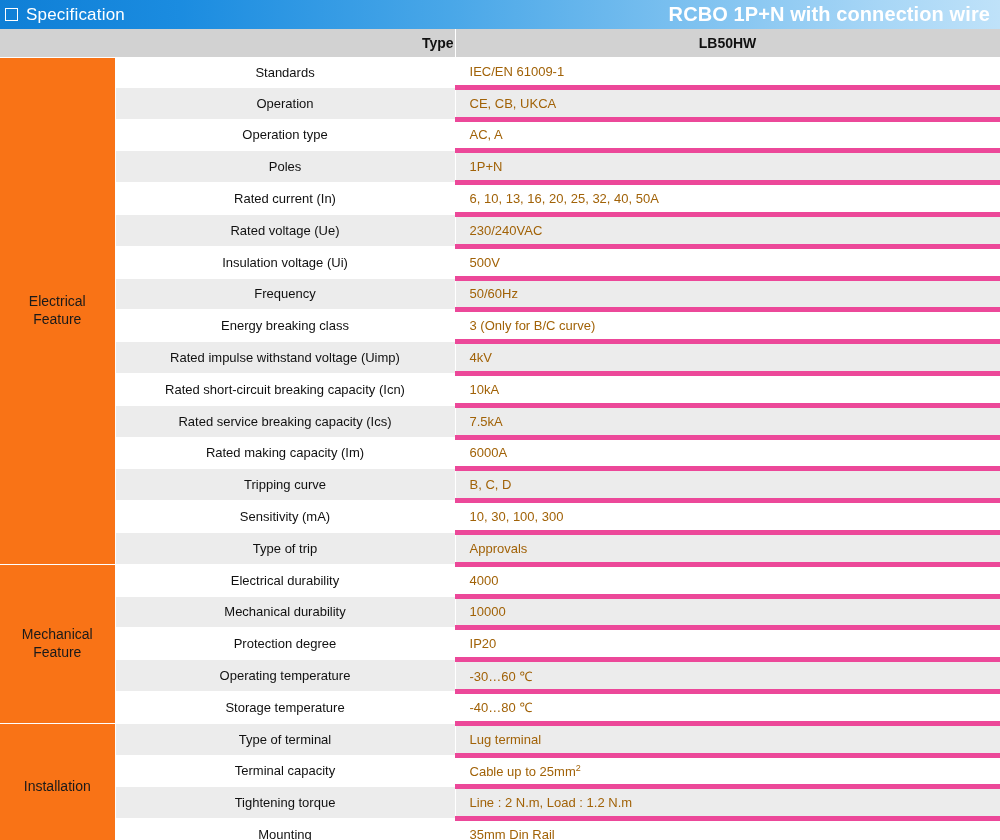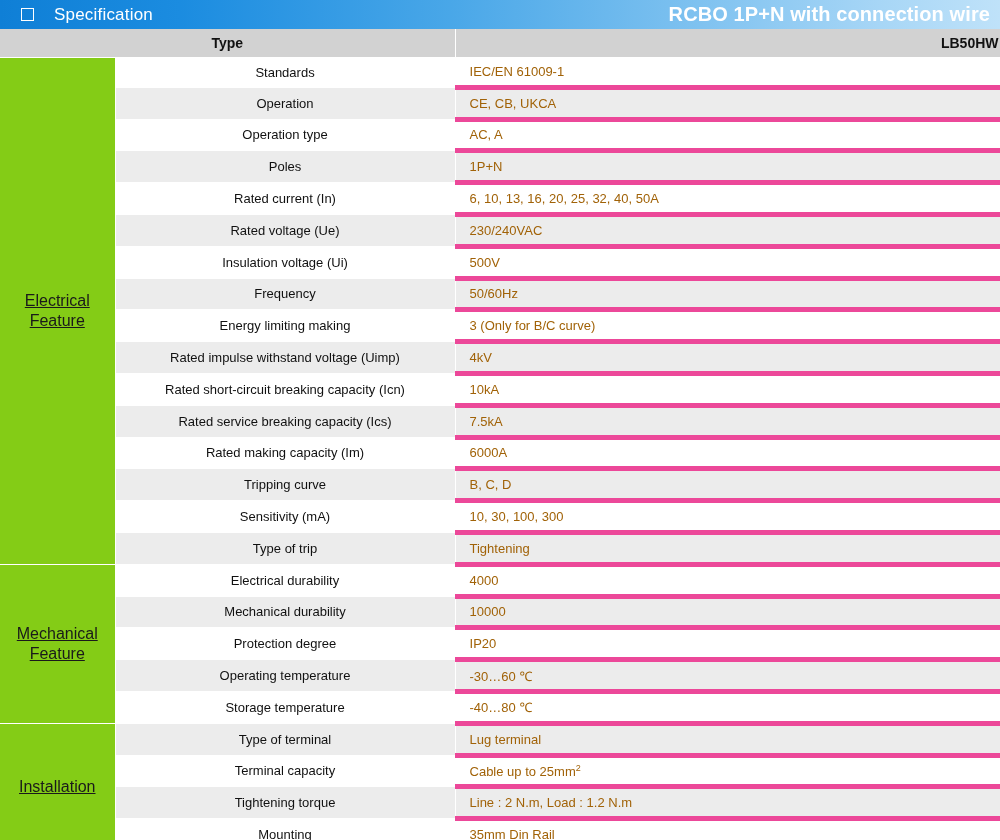--- a/index.html
+++ b/index.html
@@ -22,22 +22,22 @@
     height: 29px;
     background: linear-gradient(to right, #0f7fd6 0%, #1b8ce0 18%, #49a7e8 45%, #7fc2f0 70%, #a7d6f6 88%, #bfe2f9 100%);
     display: flex;
     align-items: center;
     justify-content: space-between;
     overflow: hidden;
   }
   .header-left {
     display: flex;
     align-items: center;
-    gap: 20px;
-    padding-left: 21px;
+    gap: 8px;
+    padding-left: 5px;
   }
   .header-square {
     width: 13px;
     height: 13px;
     border: 1.5px solid #ffffff;
     box-sizing: border-box;
     display: block;
   }
   .header-title {
     color: #ffffff;
@@ -61,36 +61,35 @@
   table.spec col.c-group { width: 115px; }
   table.spec col.c-param { width: 340px; }
   table.spec col.c-value { width: 545px; }
 
   th.head-type, th.head-model {
     background: #d2d2d2;
     color: #111111;
     font-size: 14px;
     font-weight: bold;
     height: 26px;
-    text-align: center;
+    text-align: right;
     border-bottom: 1px solid #ffffff;
     border-right: 1px solid #ffffff;
   }
-  th.head-model { text-align: right; }
+  th.head-model { text-align: center; }
 
   td.group {
-    background: #84cc16;
+    background: #f97316;
     color: #1a1a1a;
-    font-size: 16px;
+    font-size: 14px;
     text-align: center;
     vertical-align: middle;
     border-right: 1px solid #ffffff;
     border-bottom: 1px solid #ffffff;
     line-height: 1.25;
-    text-decoration: underline;
   }
   td.param {
     text-align: center;
     font-size: 13px;
     color: #111111;
     height: 26.8px;
     padding: 0 4px;
     border-right: 1px solid #ffffff;
     border-bottom: 1px solid #ffffff;
     white-space: nowrap;
@@ -162,21 +161,21 @@
       </tr>
       <tr class="odd">
         <td class="param">Insulation voltage (Ui)</td>
         <td class="value">500V</td>
       </tr>
       <tr class="even">
         <td class="param">Frequency</td>
         <td class="value">50/60Hz</td>
       </tr>
       <tr class="odd">
-        <td class="param">Energy limiting making</td>
+        <td class="param">Energy breaking class</td>
         <td class="value">3 (Only for B/C curve)</td>
       </tr>
       <tr class="even">
         <td class="param">Rated impulse withstand voltage (Uimp)</td>
         <td class="value">4kV</td>
       </tr>
       <tr class="odd">
         <td class="param">Rated short-circuit breaking capacity (Icn)</td>
         <td class="value">10kA</td>
       </tr>
@@ -191,21 +190,21 @@
       <tr class="even">
         <td class="param">Tripping curve</td>
         <td class="value">B, C, D</td>
       </tr>
       <tr class="odd">
         <td class="param">Sensitivity (mA)</td>
         <td class="value">10, 30, 100, 300</td>
       </tr>
       <tr class="even">
         <td class="param">Type of trip</td>
-        <td class="value">Tightening</td>
+        <td class="value">Approvals</td>
       </tr>
       <tr class="odd">
         <td class="group" rowspan="5">Mechanical<br>Feature</td>
         <td class="param">Electrical durability</td>
         <td class="value">4000</td>
       </tr>
       <tr class="even">
         <td class="param">Mechanical durability</td>
         <td class="value">10000</td>
       </tr>

